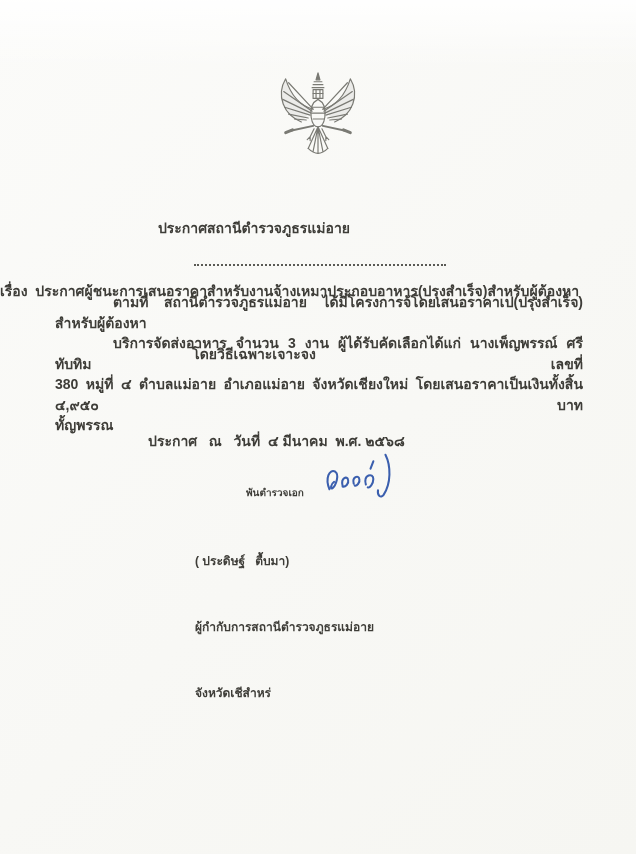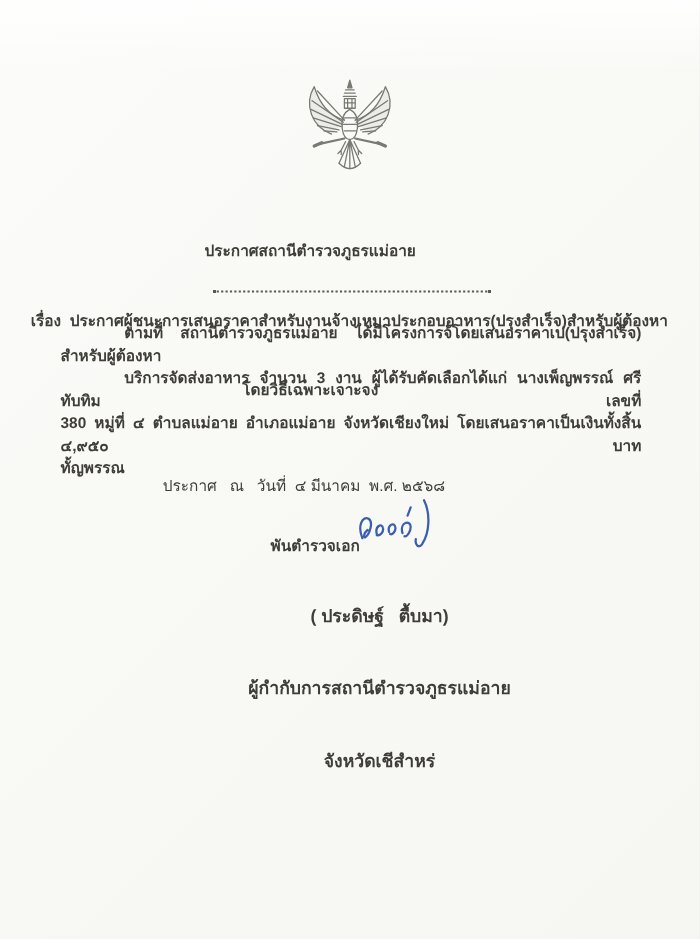--- a/index.html
+++ b/index.html
@@ -28,21 +28,20 @@
   .title-block {
     position: absolute;
     left: 0;
     top: 176px;
     width: 508px;
     text-align: center;
     font-size: 14px;
     font-weight: 700;
     line-height: 21px;
     white-space: pre;
-    padding-left: 28px;
   }
   .separator {
     position: absolute;
     left: 194px;
     top: 264px;
     width: 252px;
     border-top: 2px dotted #5a5a55;
   }
   .body-block {
     position: absolute;
@@ -54,45 +53,44 @@
     line-height: 20.5px;
   }
   .body-line { min-height: 20.5px; }
   .body-line.indent { text-indent: 58px; }
   .body-line.just { text-align: justify; text-align-last: justify; }
   .date-line {
     position: absolute;
     left: 148px;
     top: 430px;
     font-size: 14px;
-    font-weight: 400;
+    font-weight: 700;
     white-space: pre;
   }
   .rank-label {
     position: absolute;
     left: 246px;
     top: 485px;
-    font-size: 14px;
+    font-size: 10px;
     font-weight: 600;
     white-space: pre;
   }
   .signature-svg {
     position: absolute;
     left: 322px;
     top: 448px;
     width: 84px;
     height: 62px;
   }
   .signer-block {
     position: absolute;
     left: 195px;
     top: 506px;
     width: 300px;
-    text-align: center;
-    font-size: 16px;
+    font-size: 12px;
     font-weight: 600;
     line-height: 22px;
     white-space: pre;
   }
 </style>
 </head>
 <body>
 
 <div class="page">
 

